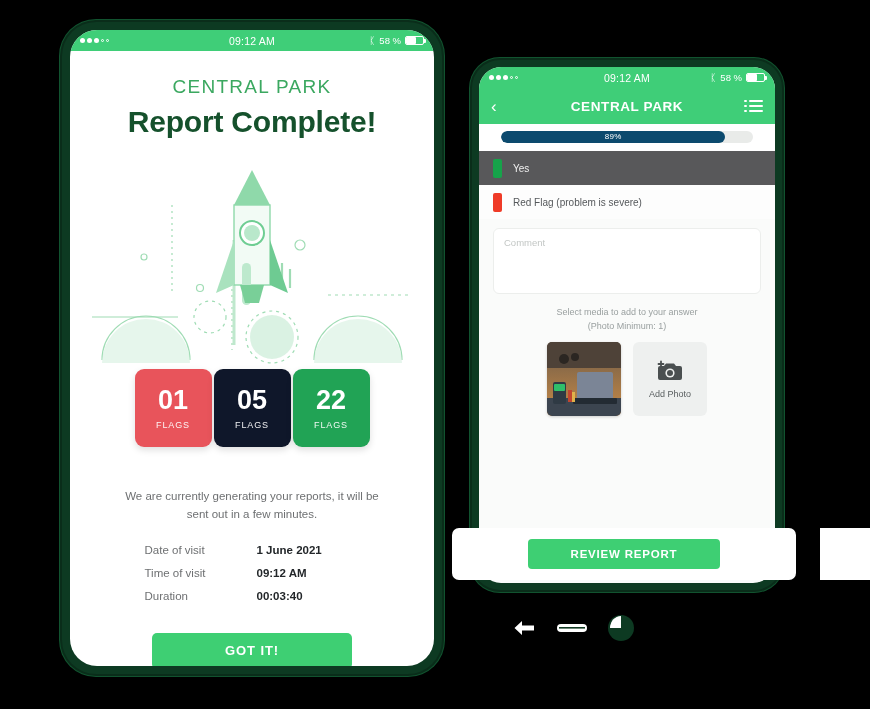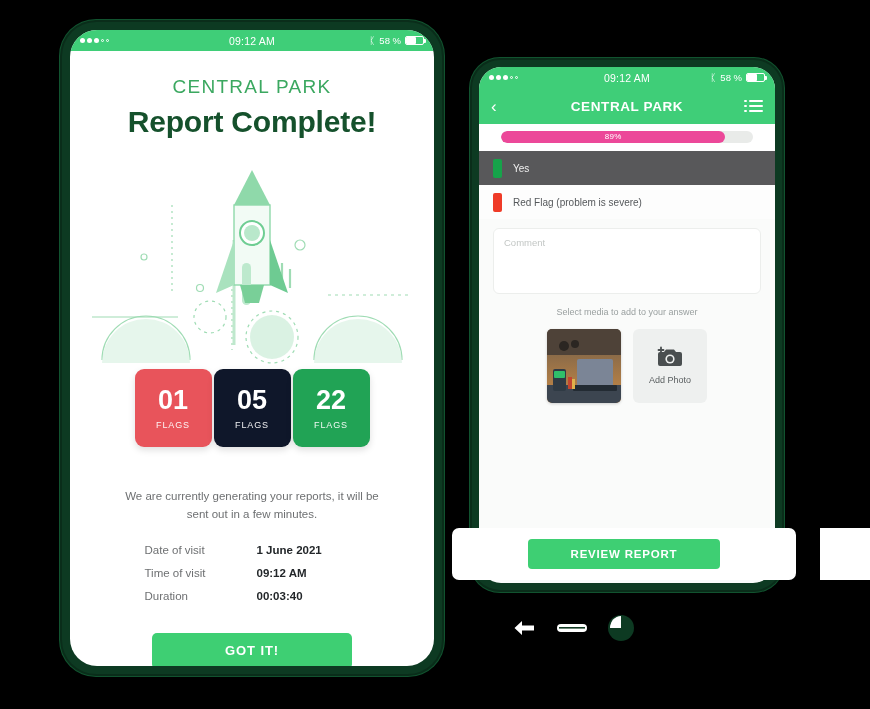--- a/index.html
+++ b/index.html
@@ -122,21 +122,21 @@
   .navbar .listicon i { display: block; height: 2.5px; background: #fff; width: 14px; border-radius: 1px; position: relative; }
   .navbar .listicon i::before {
     content: ""; position: absolute; left: -5px; top: 0; width: 2.5px; height: 2.5px; background: #fff; border-radius: 1px;
   }
 
   .progress-wrap {
     background: #fff; padding: 7px 22px 8px; flex: 0 0 auto;
   }
   .progress-track { height: 12px; background: #e9ebe9; border-radius: 6px; overflow: hidden; }
   .progress-fill {
-    height: 100%; background: #ec4899; border-radius: 6px;
+    height: 100%; background: #0c4a6e; border-radius: 6px;
     color: #fff; font-size: 8px; text-align: center; line-height: 12px; letter-spacing: .3px;
   }
 
   .opt {
     display: flex; align-items: center; gap: 11px;
     height: 34px; padding: 0 14px; font-size: 10px; background: #fdfdfd;
   }
   .opt.selected { background: #58585a; }
   .opt.selected .opt-label { color: #f0f0f0; }
   .opt-swatch { width: 9px; height: 19px; border-radius: 2px; flex: 0 0 auto; }
@@ -231,20 +231,21 @@
           <div class="opt">
             <span class="opt-swatch" style="background:#ef3b28"></span>
             <span class="opt-label">Red Flag (problem is severe)</span>
           </div>
         </div>
 
       <div class="comment-box">Comment</div>
 
       <div class="media-note">
         <div>Select media to add to your answer</div>
+        <div>(Photo Minimum: 1)</div>
       </div>
 
       <div class="media-row">
         <div class="thumb">
           <svg width="74" height="74" viewBox="0 0 74 74">
             <defs>
               <linearGradient id="wallg" x1="0" y1="0" x2="0" y2="1">
                 <stop offset="0" stop-color="#6b5a49"></stop>
                   <stop offset="1" stop-color="#c98b46"></stop>
               </linearGradient>

